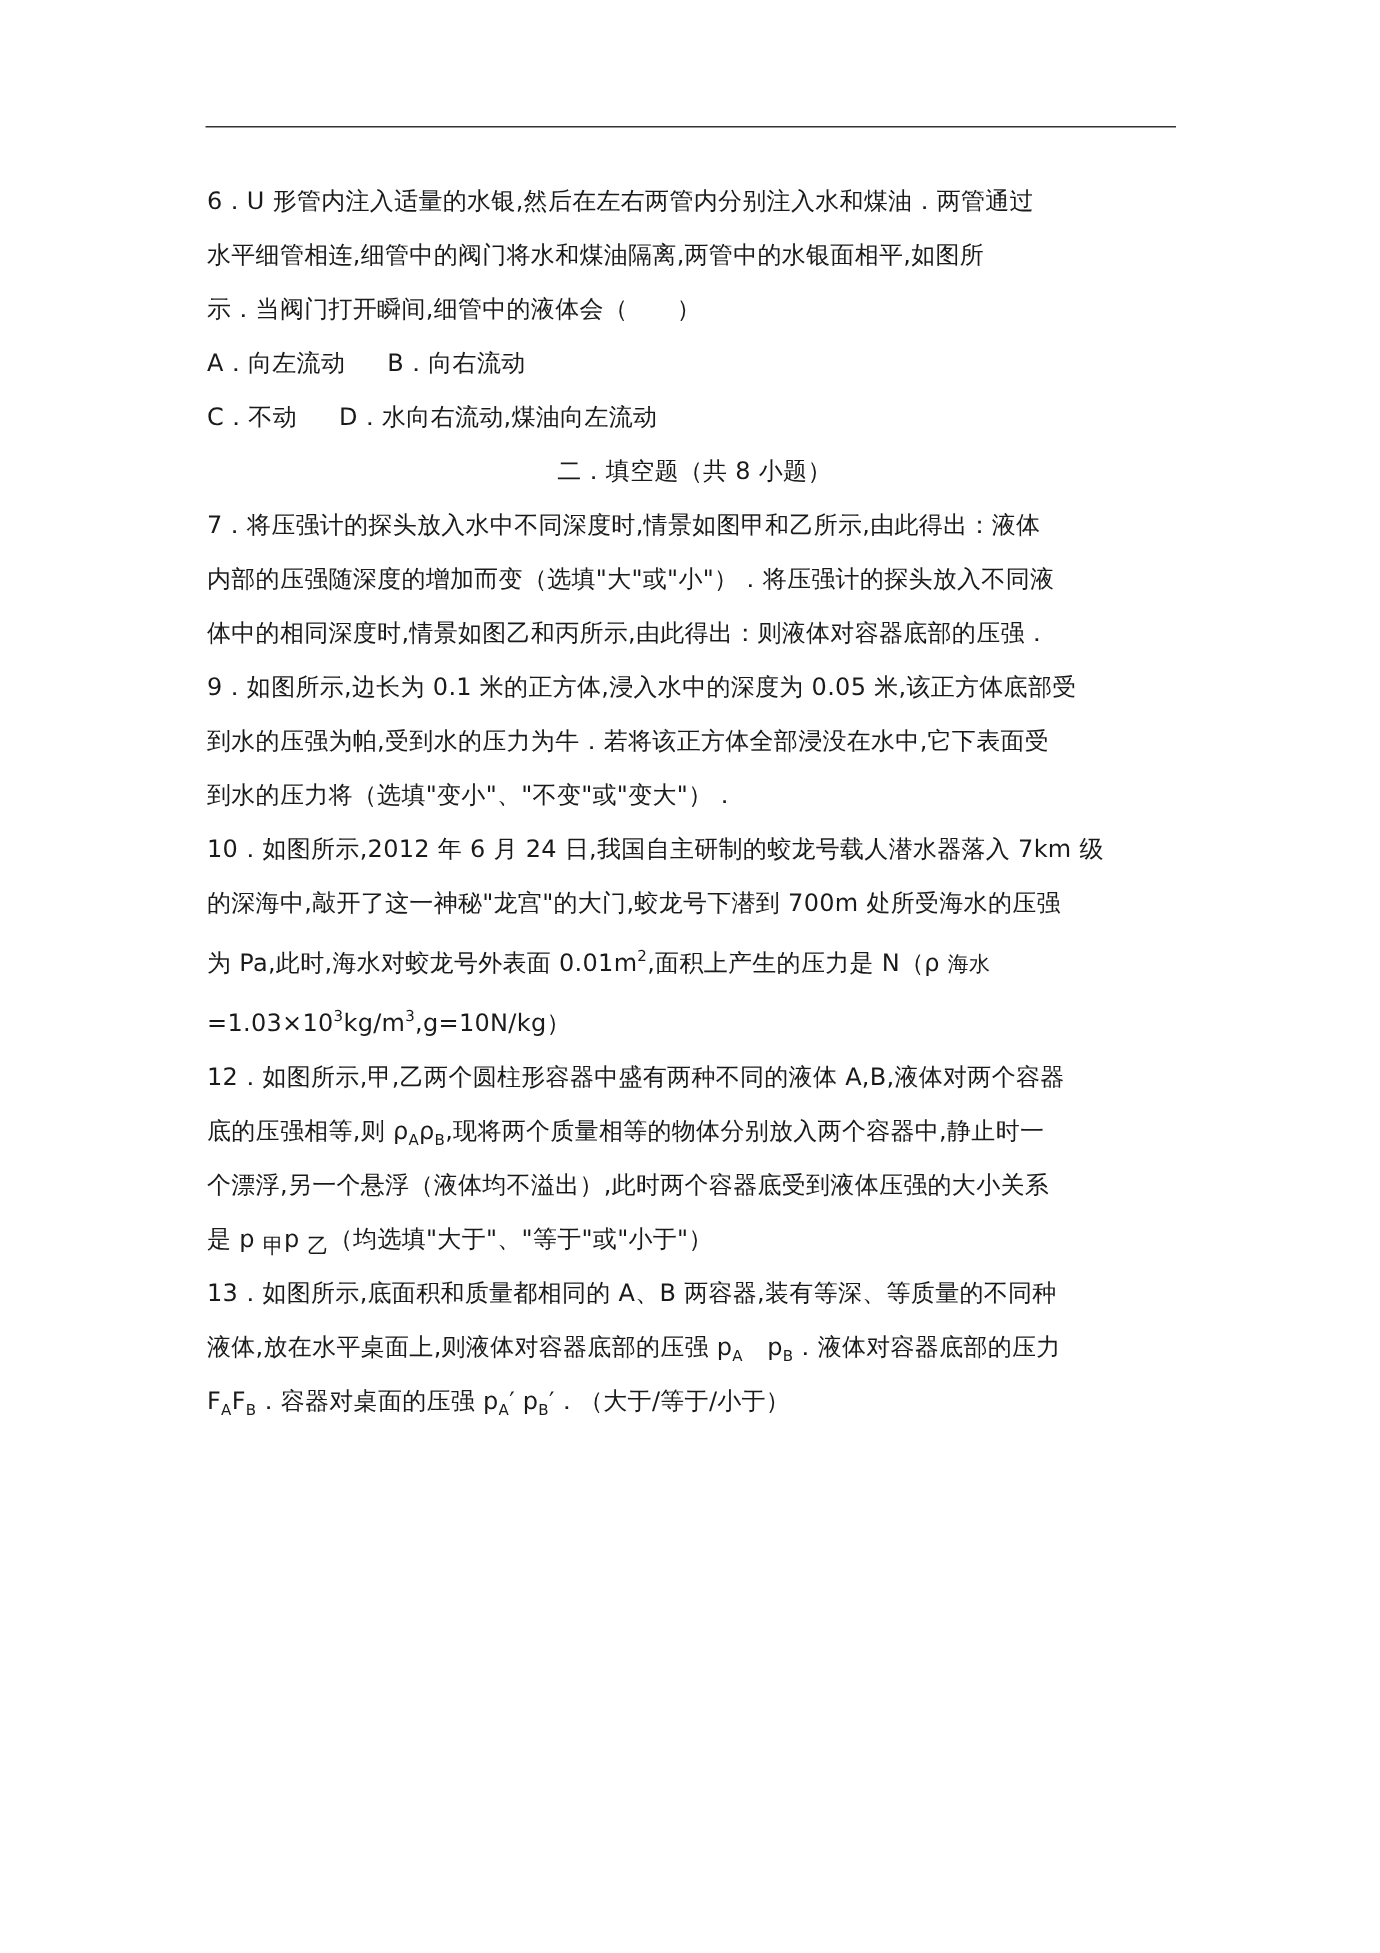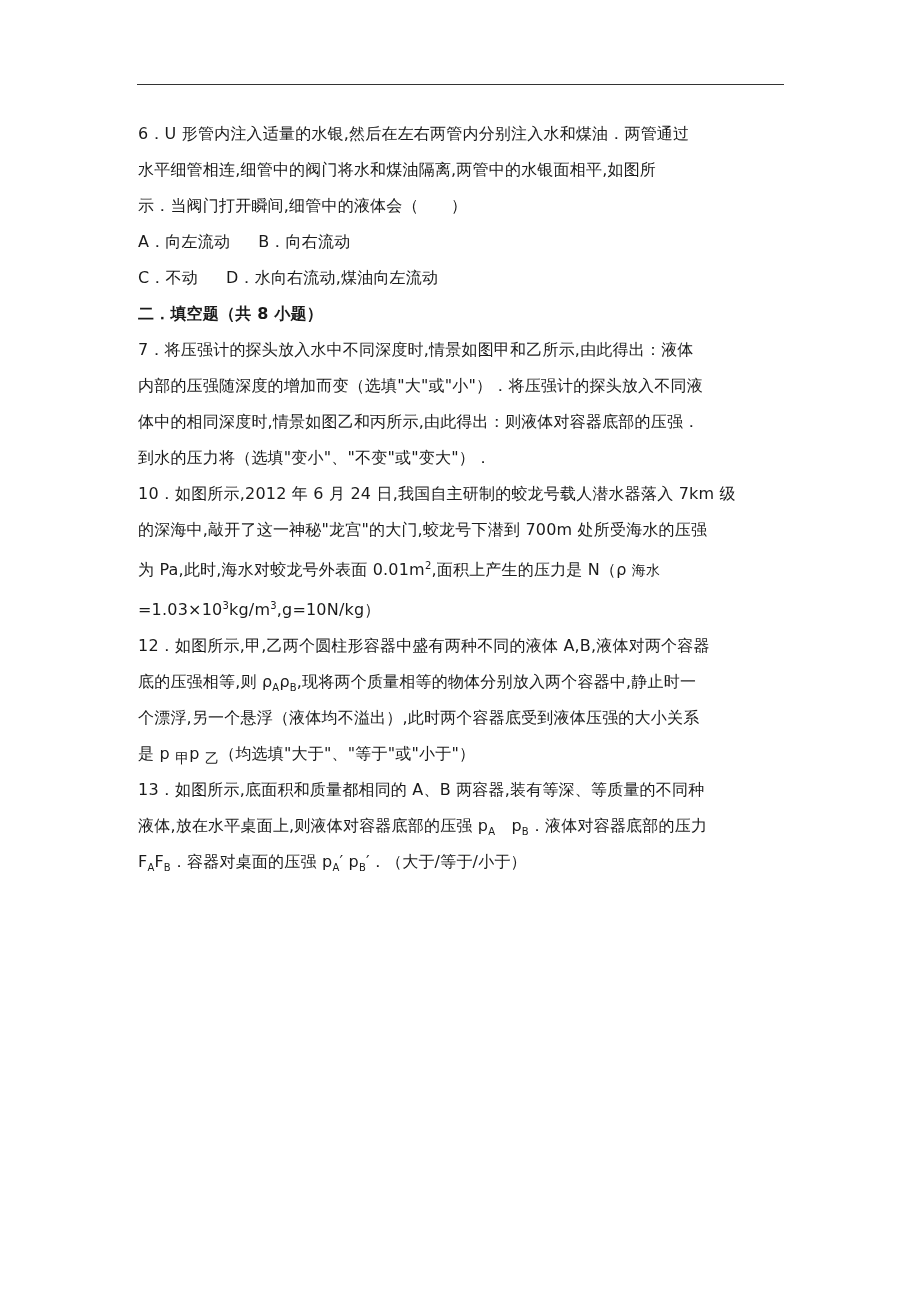--- a/index.html
+++ b/index.html
@@ -30,21 +30,21 @@
       width: 650px;
     }
     .line {
       font-size: 16px;
       line-height: 36px;
       height: 36px;
       white-space: nowrap;
       letter-spacing: 0.2px;
     }
     .line.tall { height: 44px; line-height: 44px; }
-    .bold { font-weight: bold; }
+    .bold { font-weight: normal; text-align: center; }
     .gap { display: inline-block; width: 28px; }
     sub, sup { font-size: 10px; line-height: 0; }
     .small { font-size: 14px; }
   </style>
 </head>
 <body>
 
 <div class="rule"></div>
 
 <div class="page">
@@ -64,20 +64,22 @@
   <div class="line bold">二．填空题（共 8 小题）</div>
 
   <div>
     <div class="line">7．将压强计的探头放入水中不同深度时,情景如图甲和乙所示,由此得出：液体</div>
     <div class="line">内部的压强随深度的增加而变（选填"大"或"小"）．将压强计的探头放入不同液</div>
     <div class="line">体中的相同深度时,情景如图乙和丙所示,由此得出：则液体对容器底部的压强．</div>
   </div>
 
 
   <div>
+    <div class="line">9．如图所示,边长为 0.1 米的正方体,浸入水中的深度为 0.05 米,该正方体底部受</div>
+    <div class="line">到水的压强为帕,受到水的压力为牛．若将该正方体全部浸没在水中,它下表面受</div>
     <div class="line">到水的压力将（选填"变小"、"不变"或"变大"）．</div>
   </div>
 
   <div>
     <div class="line">10．如图所示,2012 年 6 月 24 日,我国自主研制的蛟龙号载人潜水器落入 7km 级</div>
     <div class="line">的深海中,敲开了这一神秘"龙宫"的大门,蛟龙号下潜到 700m 处所受海水的压强</div>
     <div class="line tall"><span>为 Pa,此时,海水对蛟龙号外表面 0.01m</span><sup>2</sup><span>,面积上产生的压力是 N（ρ </span><span class="small">海水</span></div>
     <div class="line"><span>=1.03×10</span><sup>3</sup><span>kg/m</span><sup>3</sup><span>,g=10N/kg）</span></div>
   </div>
 

